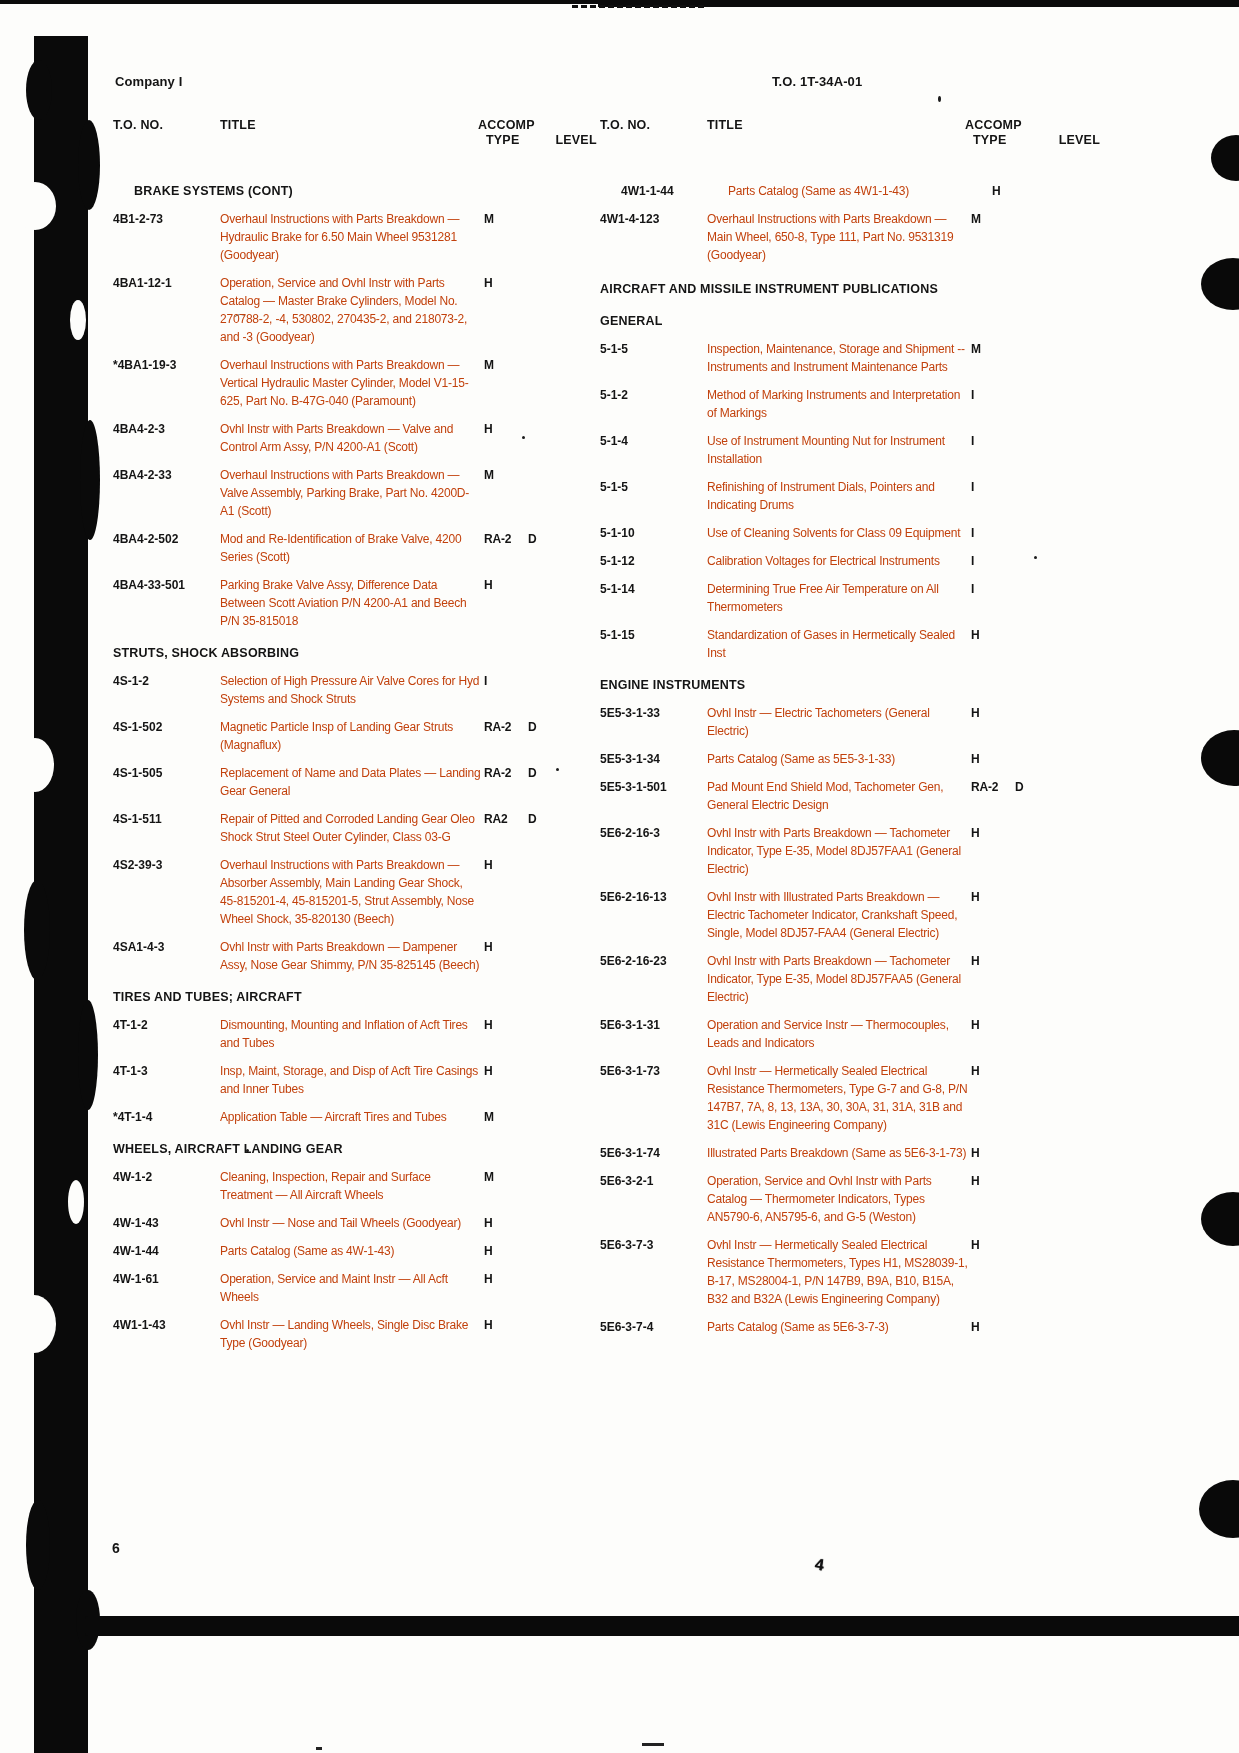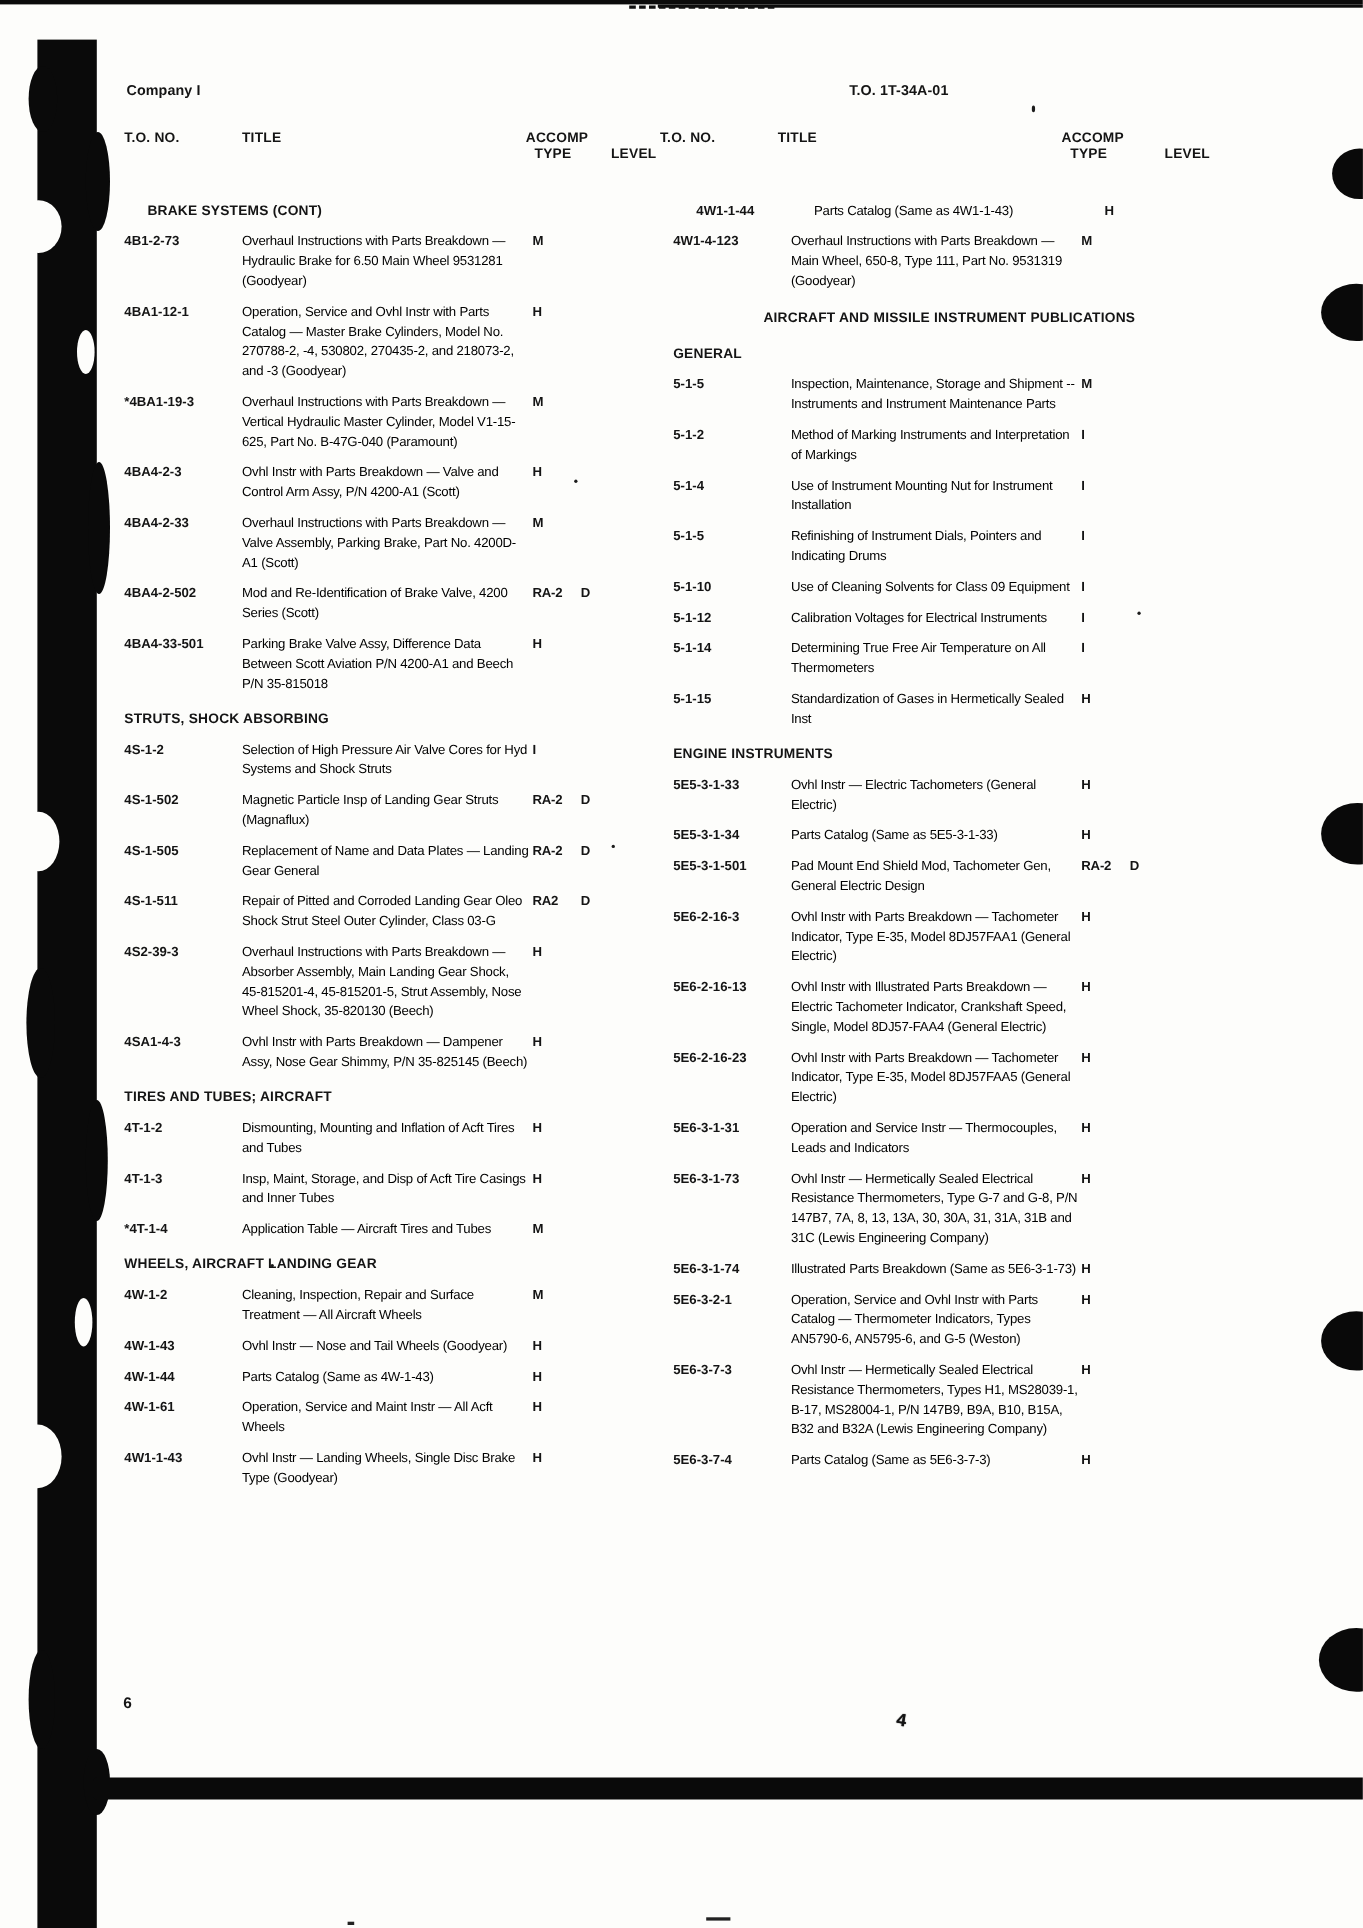--- a/index.html
+++ b/index.html
@@ -29,26 +29,26 @@
   .col-head{position:absolute;top:118px;display:grid;grid-template-columns:107px 258px 1fr;
             font-weight:700;font-size:12.5px;letter-spacing:.2px;}
   .col-head .h-title{}
   .col-head .h-accomp{padding-right:2px;line-height:15px;}
   .col-head .h-typelevel{display:flex;justify-content:space-between;line-height:15px;padding-left:8px;gap:36px;}
   #col-head-left{left:113px;width:474px;}
   #col-head-right{left:600px;width:500px;}
   
   .col{position:absolute;top:182px;font-size:12px;line-height:18px;letter-spacing:-0.2px;}
   #col-left{left:113px;width:478px;}
-  #col-right{left:600px;width:502px;margin-left:12px;}
+  #col-right{left:600px;width:502px;}
   .sec{font-weight:700;font-size:12.5px;letter-spacing:.2px;margin:14px 0 10px 0;}
-  .major{font-weight:700;font-size:12.5px;letter-spacing:.2px;text-align:center;margin:16px 0 8px 0;}
+  .major{font-weight:700;font-size:12.5px;letter-spacing:.2px;margin:16px 0 8px 0;}
   .entry{display:grid;grid-template-columns:107px 262px 46px auto;margin-bottom:10px;}
   .entry .no{font-weight:700;letter-spacing:0;}
-  .entry .ttl{color:#000000;}
+  .entry .ttl{color:#c2410c;}
   .entry .typ{font-weight:700;padding-left:2px;}
   .entry .lvl{font-weight:700;}
   .col > .entry:first-child, .col > .sec:first-child{margin-top:0;padding-left:21px;}
   
   #page-number{position:absolute;left:112px;top:1540px;font-weight:700;font-size:14px;}
   #stray-mark{position:absolute;left:815px;top:1556px;font-weight:700;font-size:16px;
               transform:rotate(9deg);text-shadow:0 0 1px #000;}
 </style>
 </head>
 <body>

